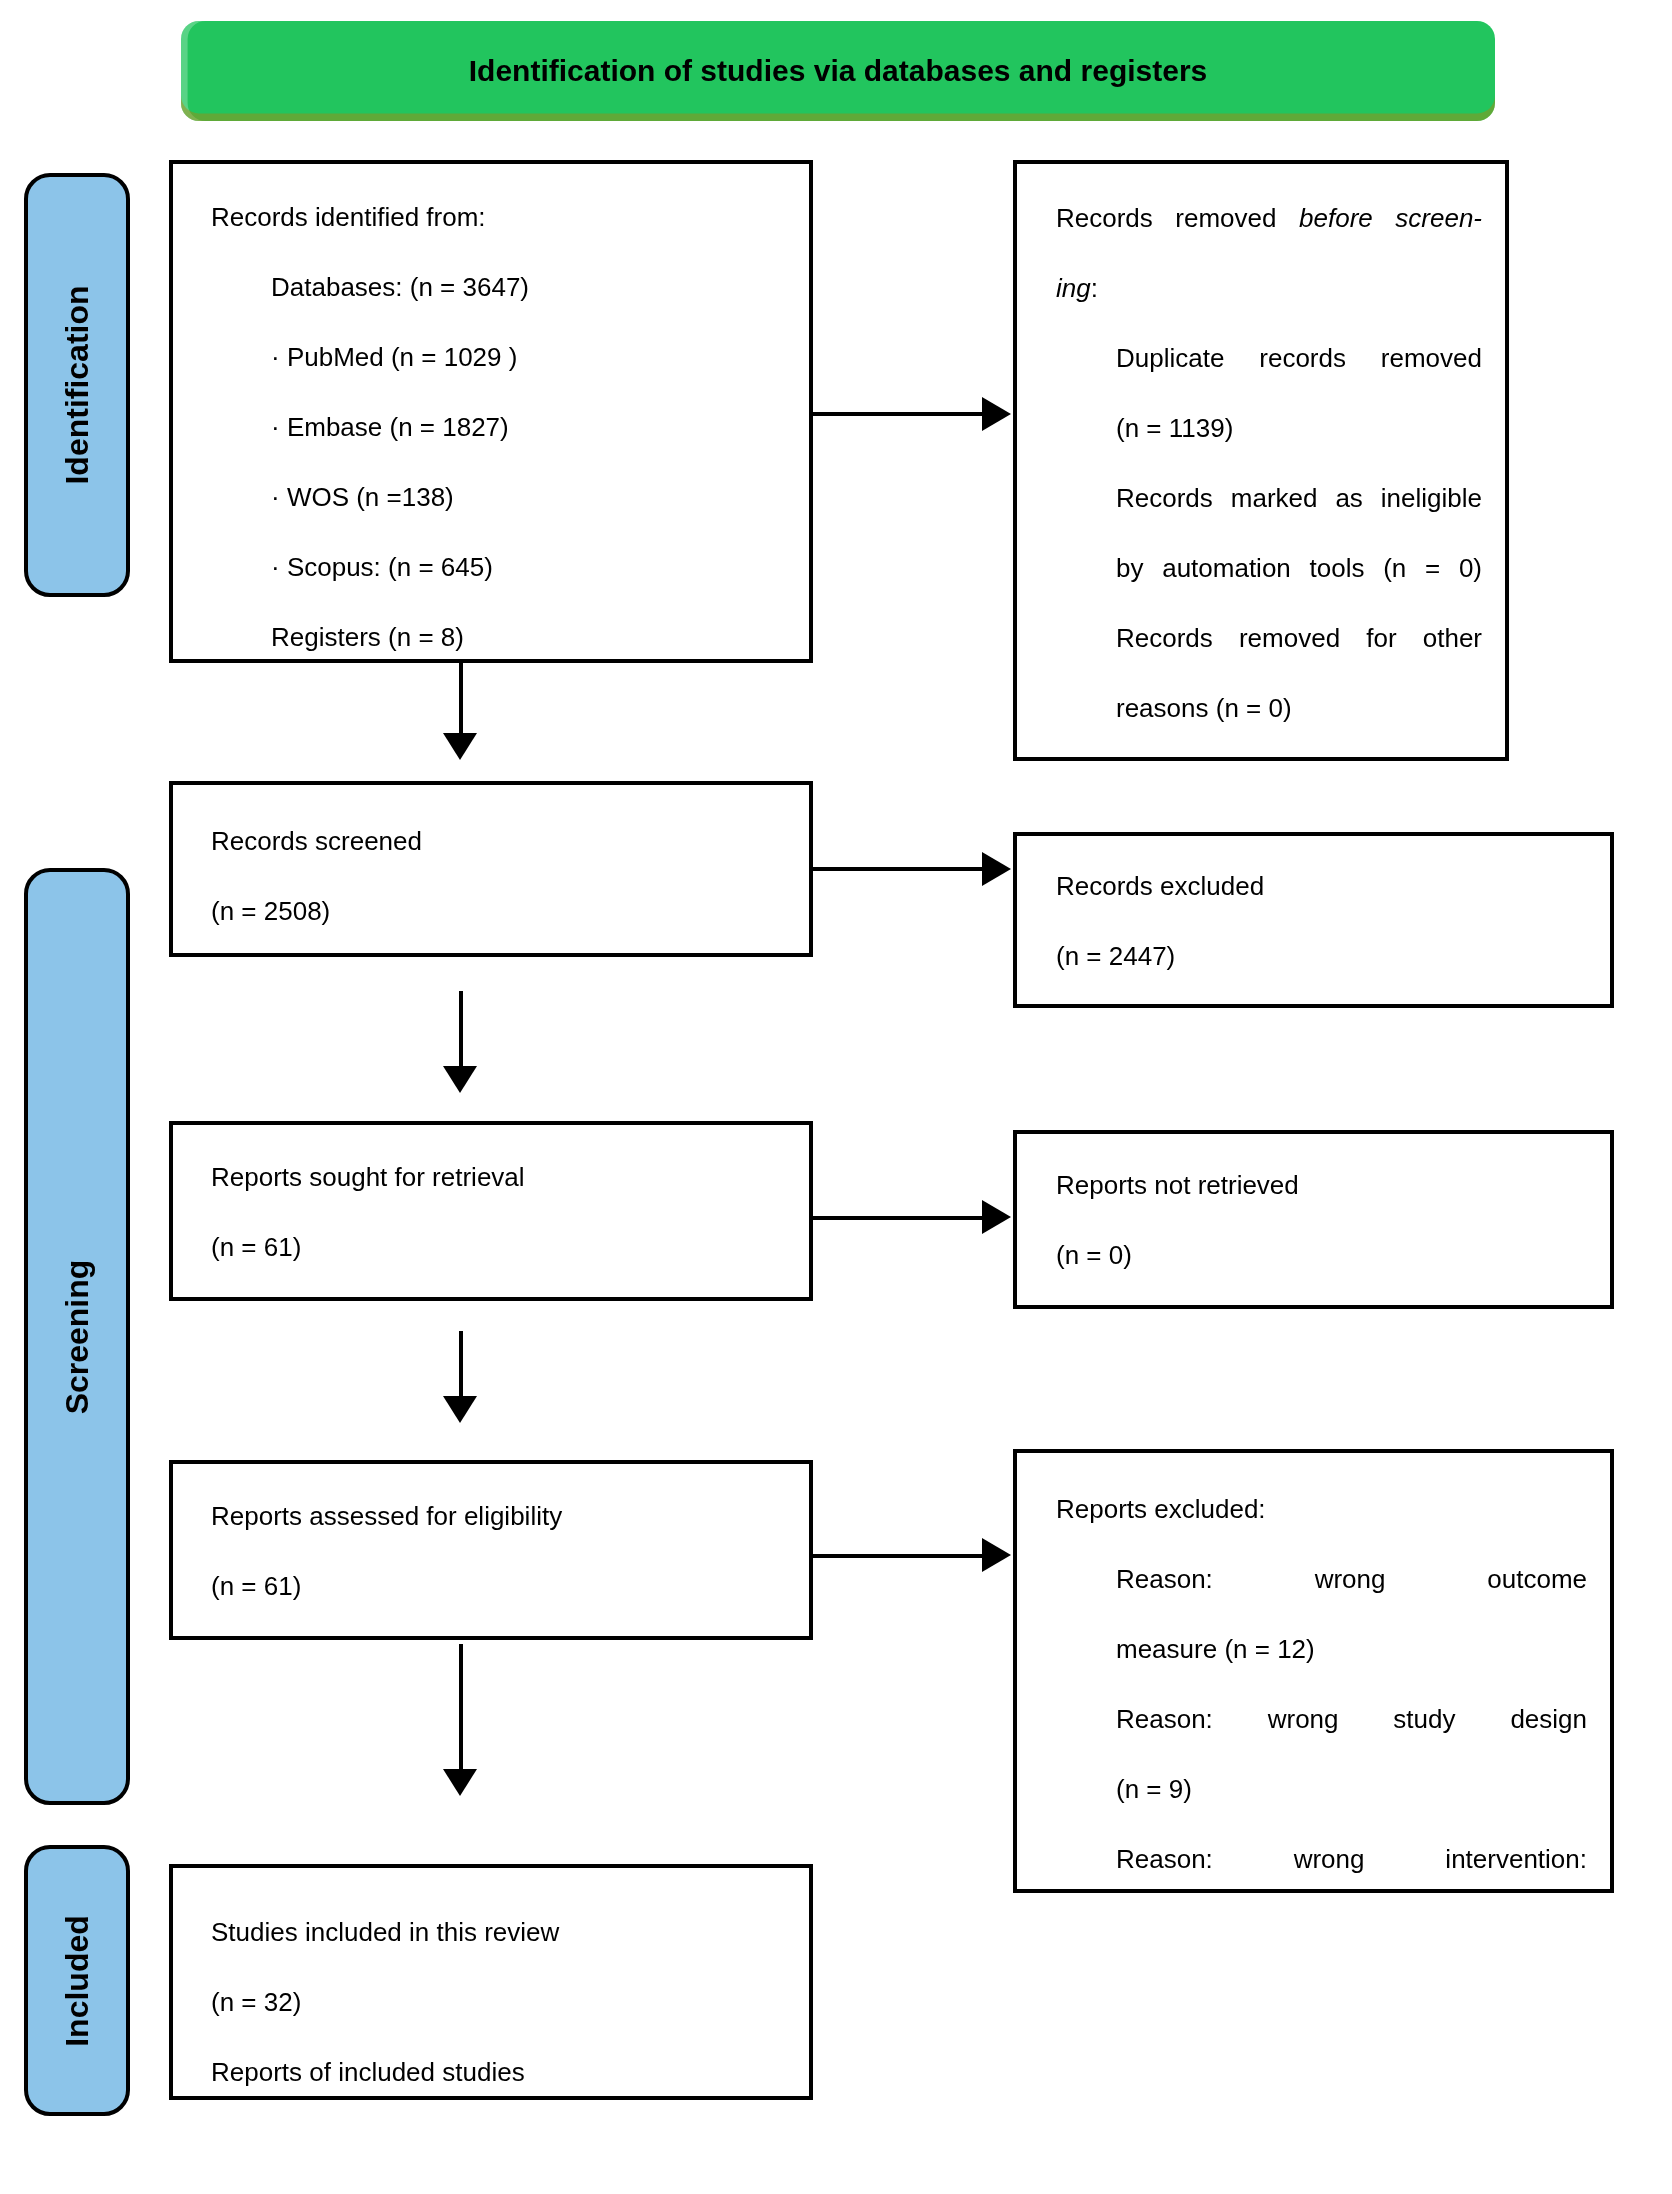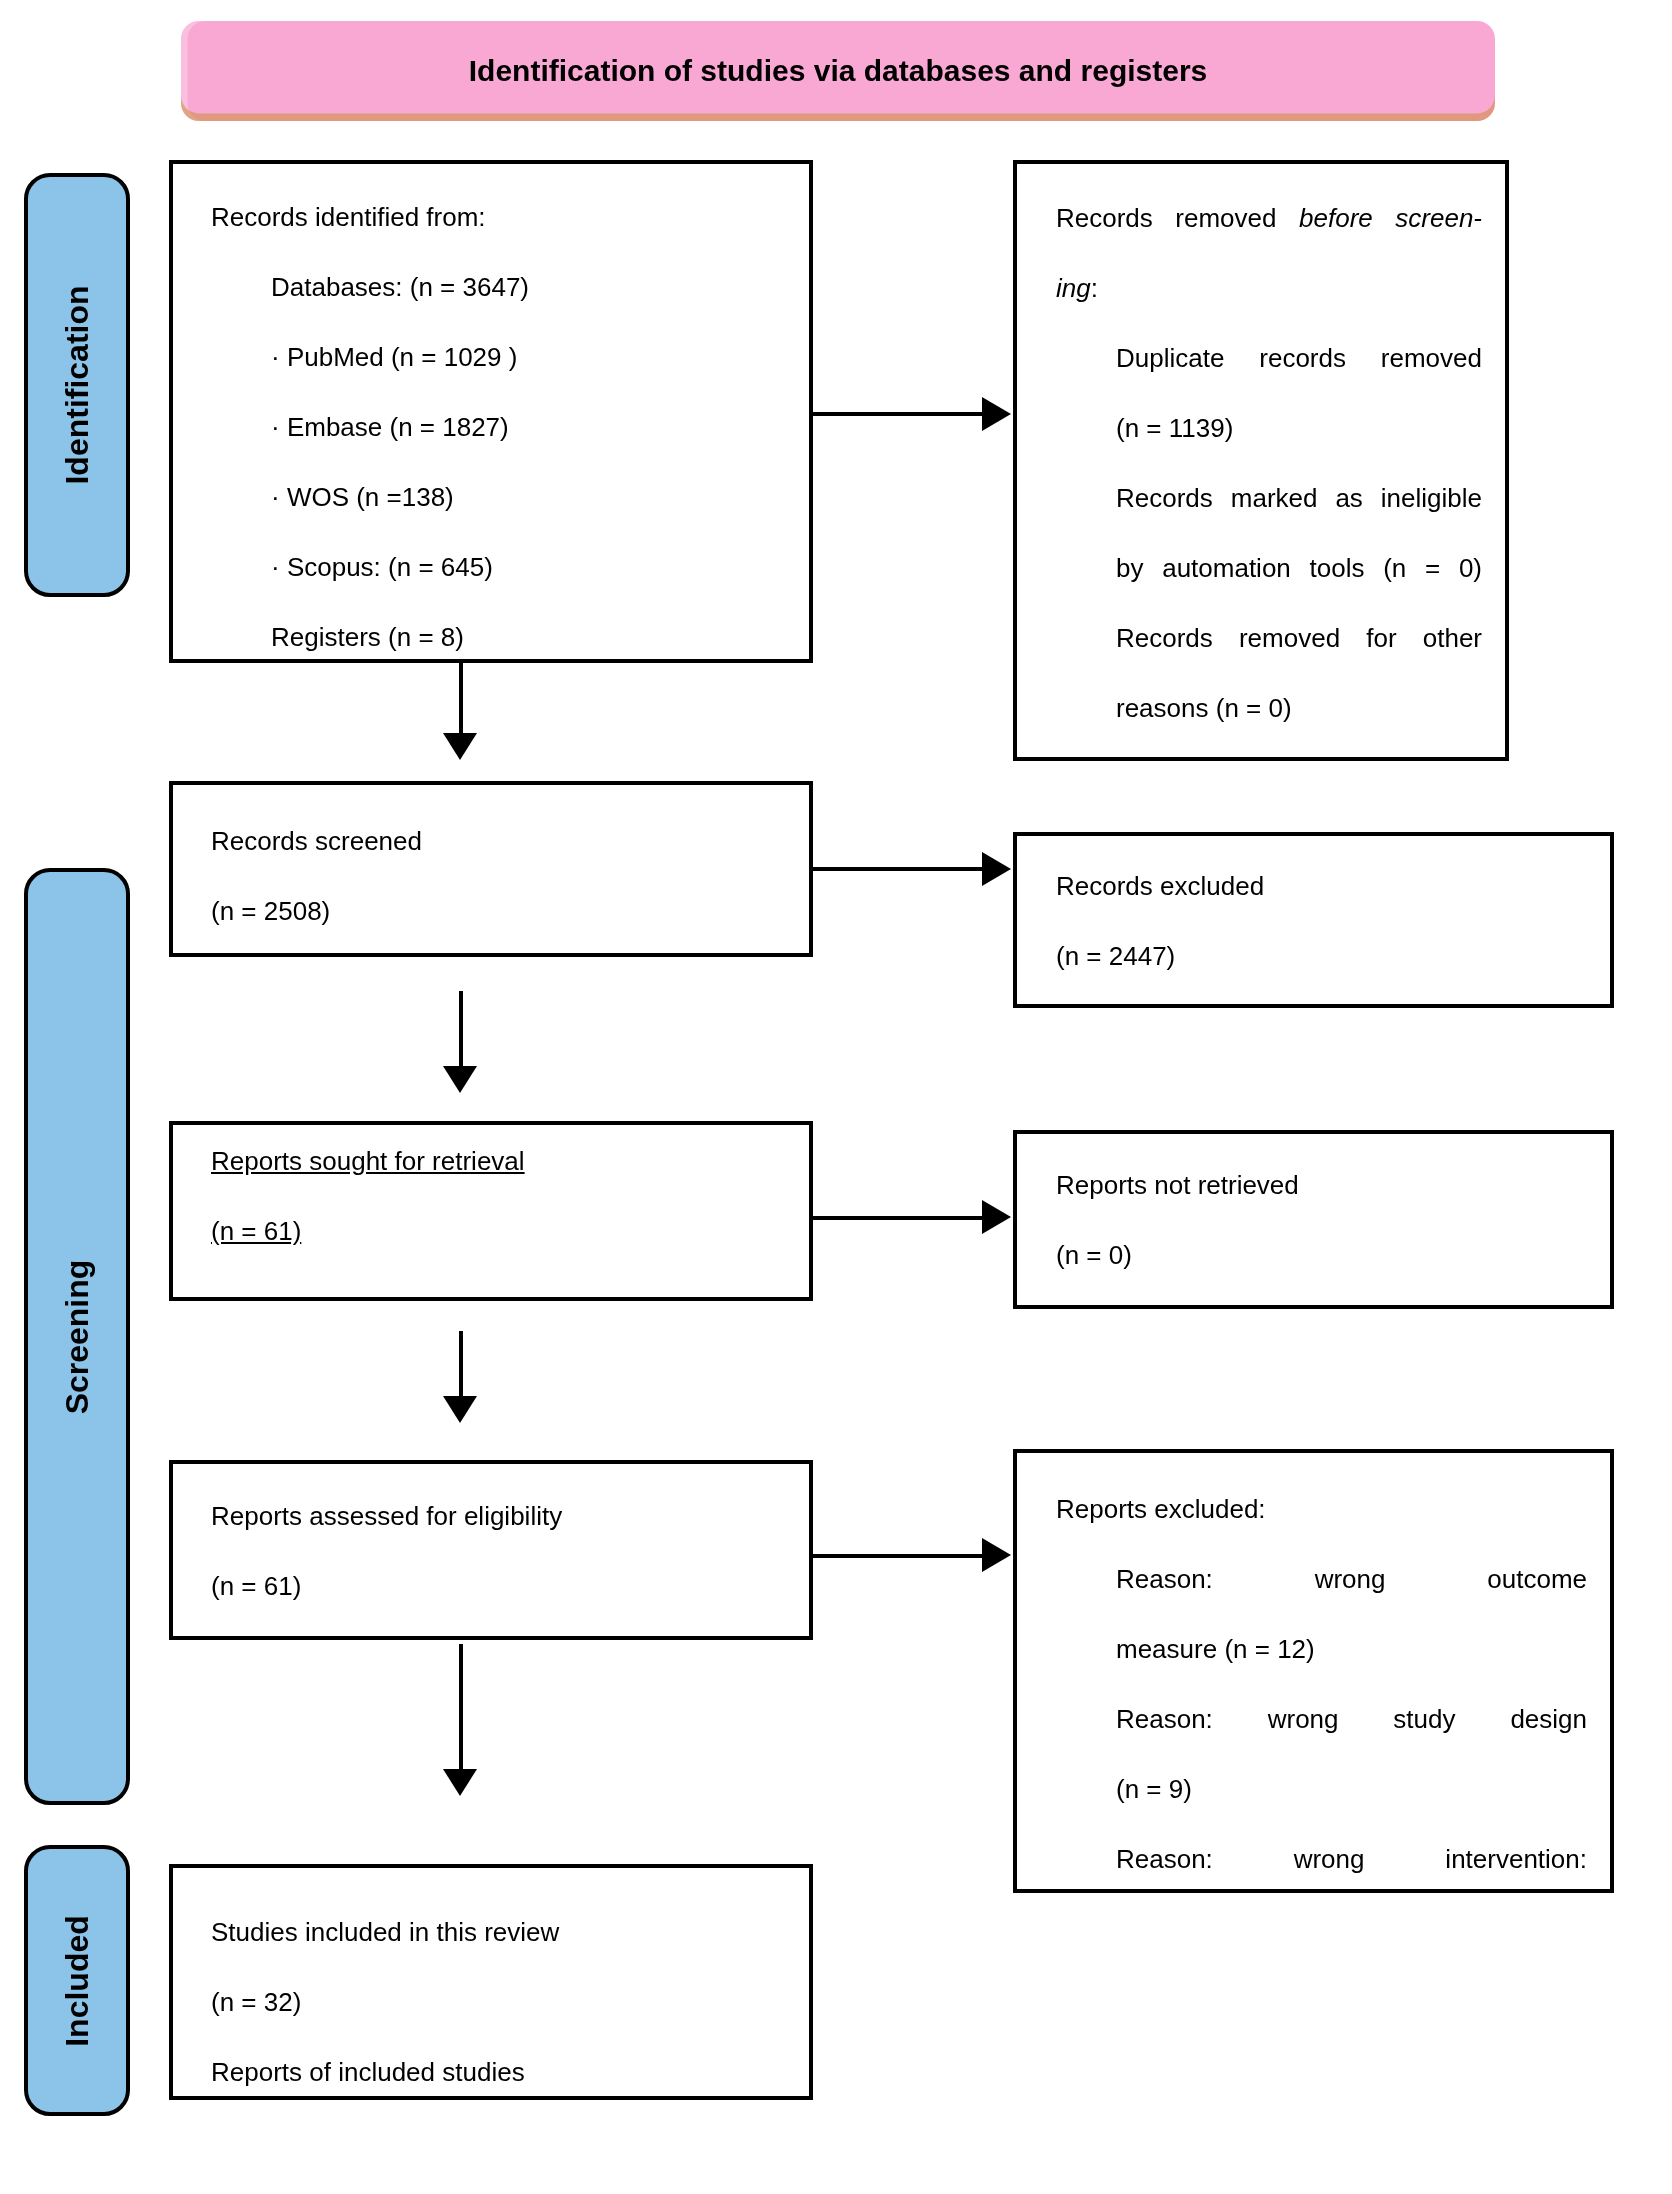--- a/index.html
+++ b/index.html
@@ -3,21 +3,21 @@
 <meta charset="utf-8">
 <style>
   html,body{margin:0;padding:0;}
   body{
     width:1673px;height:2194px;position:relative;background:#ffffff;
     font-family:"Liberation Sans","DejaVu Sans",sans-serif;color:#000;
   }
   
   .banner{
     position:absolute;left:181px;top:21px;width:1314px;height:100px;
-    background:#f9a8d4;border-radius:18px;
+    background:#22c55e;border-radius:18px;
     display:flex;align-items:center;justify-content:center;
     font-weight:bold;font-size:30px;
     box-shadow:inset 0 -7.6px 0 rgba(187,128,0,0.40), inset 6.6px 0 0 rgba(255,255,255,0.25);
   }
   
   .stage{
     position:absolute;left:24px;width:106px;
     background:#8CC4E9;border:4.7px solid #000;border-radius:26px;
     box-sizing:border-box;
   }
@@ -35,21 +35,21 @@
     box-sizing:border-box;overflow:hidden;
     font-size:26px;line-height:70px;
   }
   .line{white-space:nowrap;}
   .ind{padding-left:60px;}
   .stretch{white-space:normal;text-align:justify;text-align-last:justify;}
   .it{font-style:italic;}
   
   #box-l1{left:169px;top:160px;width:644px;height:503px;padding:18px 19px 0 38px;}
   #box-l2{left:169px;top:781px;width:644px;height:176px;padding:21px 19px 16px 38px;}
-  #box-l3{left:169px;top:1121px;width:644px;height:180px;padding:1px 19px 0 38px;text-decoration:underline;}
+  #box-l3{left:169px;top:1121px;width:644px;height:180px;padding:17px 19px 0 38px;}
   #box-l4{left:169px;top:1460px;width:644px;height:180px;padding:17px 19px 0 38px;}
   #box-l5{left:169px;top:1836px;width:644px;height:236px;padding:29px 19px 0 38px;margin-top:28px;}
   
   #box-r1{left:1013px;top:160px;width:496px;height:601px;padding:19px 23px 0 39px;}
   #box-r2{left:1013px;top:832px;width:601px;height:176px;padding:15px 23px 0 39px;}
   #box-r3{left:1013px;top:1130px;width:601px;height:179px;padding:16px 23px 0 39px;}
   #box-r4{left:1013px;top:1449px;width:601px;height:444px;padding:21px 23px 0 39px;}
   
   .hline{position:absolute;background:#000;height:4.3px;}
   .vline{position:absolute;background:#000;width:4.3px;}

